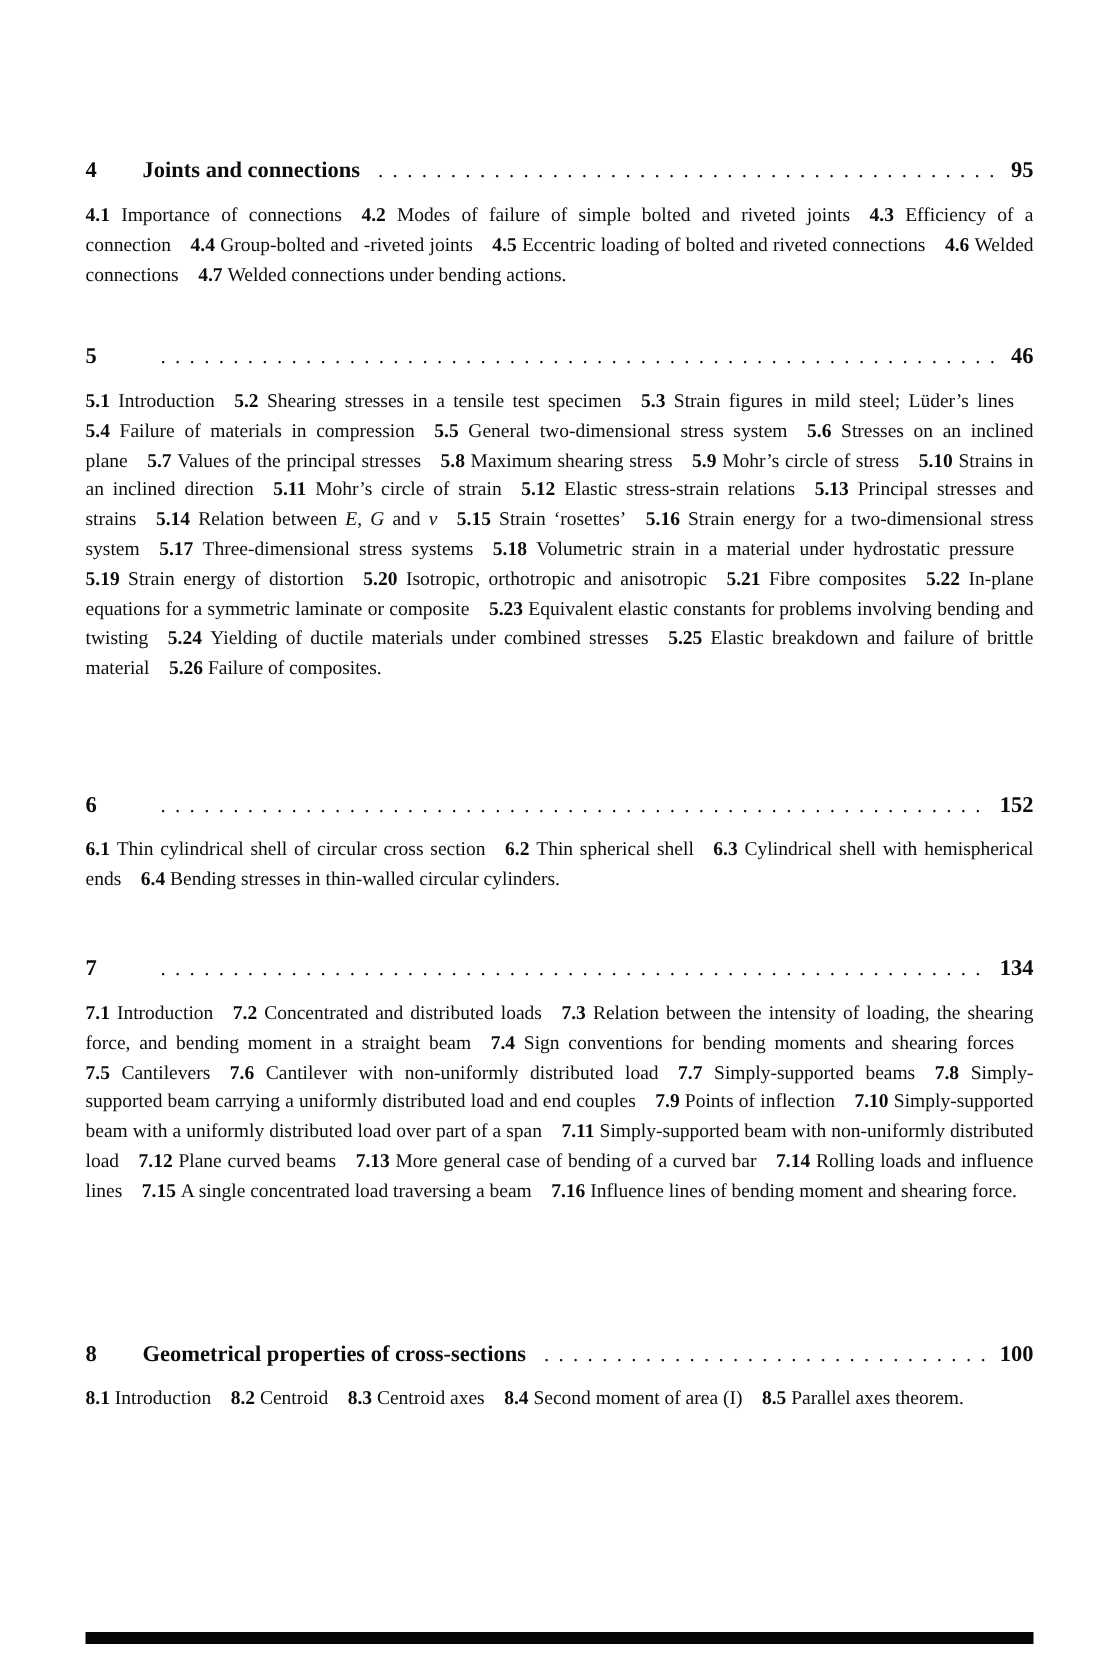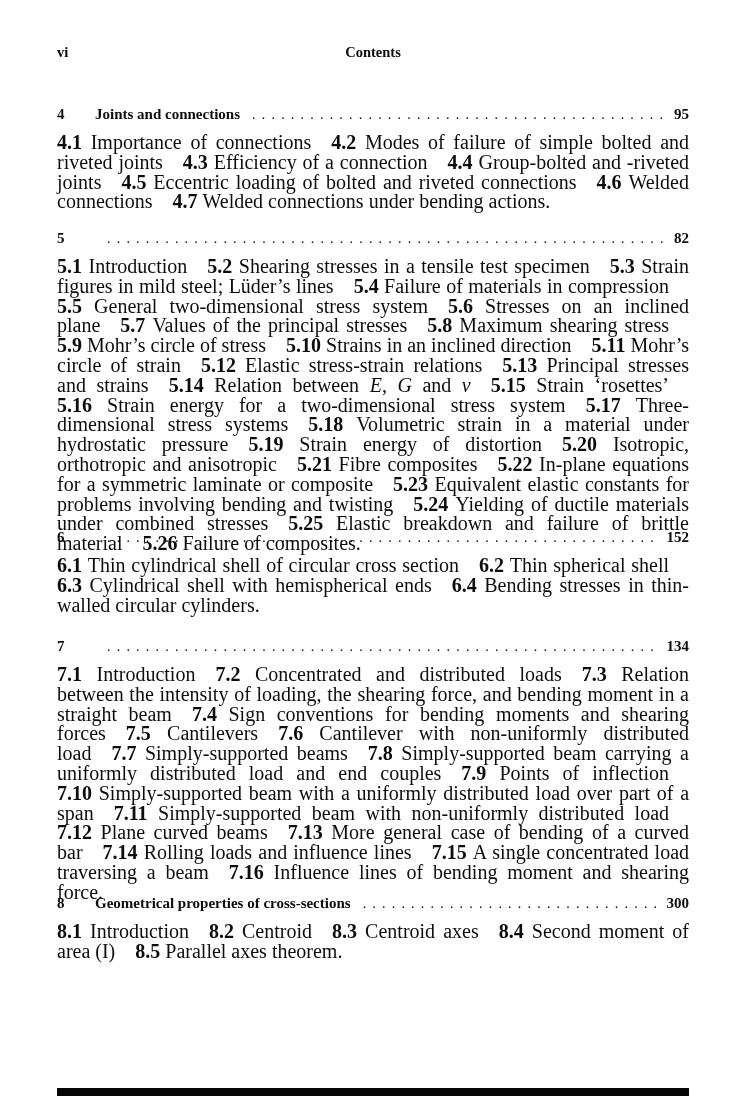--- a/index.html
+++ b/index.html
@@ -46,58 +46,54 @@
   }
   .leader::after {
     content: "...........................................................................";
     letter-spacing: 6.2px;
   }
   .ch-page { flex: none; }
 
   .toc-sections {
     margin: 8px 0 0 0;
     text-align: justify;
-    font-size: 20px;
+    font-size: 13px;
     line-height: 19.8px;
   }
   .sec-num { font-weight: bold; }
 
   .scan-bar {
     position: absolute;
     left: 57px;
     top: 1088px;
     width: 632px;
     height: 8px;
     background: #060606;
   }
 </style>
 </head>
 <body>
 
 <div class="page">
-  <div class="page-header">
-    <span class="folio">vi</span>
-    <span class="running-title">Contents</span>
-  </div>
 
   <div id="chapters">
       <div class="chapter" style="top: 84px;">
         <div class="toc-heading">
           <span class="ch-num">4</span>
           <span class="ch-title">Joints and connections</span>
           <span class="leader"></span>
           <span class="ch-page">95</span>
         </div>
         <p class="toc-sections"><b class="sec-num">4.1</b>&nbsp;<span class="sec-text">Importance of connections</span>  <b class="sec-num">4.2</b>&nbsp;<span class="sec-text">Modes of failure of simple bolted and riveted joints</span>  <b class="sec-num">4.3</b>&nbsp;<span class="sec-text">Efficiency of a connection</span>  <b class="sec-num">4.4</b>&nbsp;<span class="sec-text">Group-bolted and -riveted joints</span>  <b class="sec-num">4.5</b>&nbsp;<span class="sec-text">Eccentric loading of bolted and riveted connections</span>  <b class="sec-num">4.6</b>&nbsp;<span class="sec-text">Welded connections</span>  <b class="sec-num">4.7</b>&nbsp;<span class="sec-text">Welded connections under bending actions.</span></p>
       </div>
       <div class="chapter" style="top: 228px;">
         <div class="toc-heading">
           <span class="ch-num">5</span>
           <span class="leader"></span>
-          <span class="ch-page">82</span>
+          <span class="ch-page">46</span>
         </div>
         <p class="toc-sections"><b class="sec-num">5.1</b>&nbsp;<span class="sec-text">Introduction</span>  <b class="sec-num">5.2</b>&nbsp;<span class="sec-text">Shearing stresses in a tensile test specimen</span>  <b class="sec-num">5.3</b>&nbsp;<span class="sec-text">Strain figures in mild steel; Lüder’s lines</span>  <b class="sec-num">5.4</b>&nbsp;<span class="sec-text">Failure of materials in compression</span>  <b class="sec-num">5.5</b>&nbsp;<span class="sec-text">General two-dimensional stress system</span>  <b class="sec-num">5.6</b>&nbsp;<span class="sec-text">Stresses on an inclined plane</span>  <b class="sec-num">5.7</b>&nbsp;<span class="sec-text">Values of the principal stresses</span>  <b class="sec-num">5.8</b>&nbsp;<span class="sec-text">Maximum shearing stress</span>  <b class="sec-num">5.9</b>&nbsp;<span class="sec-text">Mohr’s circle of stress</span>  <b class="sec-num">5.10</b>&nbsp;<span class="sec-text">Strains in an inclined direction</span>  <b class="sec-num">5.11</b>&nbsp;<span class="sec-text">Mohr’s circle of strain</span>  <b class="sec-num">5.12</b>&nbsp;<span class="sec-text">Elastic stress-strain relations</span>  <b class="sec-num">5.13</b>&nbsp;<span class="sec-text">Principal stresses and strains</span>  <b class="sec-num">5.14</b>&nbsp;<span class="sec-text">Relation between <i>E</i>, <i>G</i> and <i>v</i></span>  <b class="sec-num">5.15</b>&nbsp;<span class="sec-text">Strain ‘rosettes’</span>  <b class="sec-num">5.16</b>&nbsp;<span class="sec-text">Strain energy for a two-dimensional stress system</span>  <b class="sec-num">5.17</b>&nbsp;<span class="sec-text">Three-dimensional stress systems</span>  <b class="sec-num">5.18</b>&nbsp;<span class="sec-text">Volumetric strain in a material under hydrostatic pressure</span>  <b class="sec-num">5.19</b>&nbsp;<span class="sec-text">Strain energy of distortion</span>  <b class="sec-num">5.20</b>&nbsp;<span class="sec-text">Isotropic, orthotropic and anisotropic</span>  <b class="sec-num">5.21</b>&nbsp;<span class="sec-text">Fibre composites</span>  <b class="sec-num">5.22</b>&nbsp;<span class="sec-text">In-plane equations for a symmetric laminate or composite</span>  <b class="sec-num">5.23</b>&nbsp;<span class="sec-text">Equivalent elastic constants for problems involving bending and twisting</span>  <b class="sec-num">5.24</b>&nbsp;<span class="sec-text">Yielding of ductile materials under combined stresses</span>  <b class="sec-num">5.25</b>&nbsp;<span class="sec-text">Elastic breakdown and failure of brittle material</span>  <b class="sec-num">5.26</b>&nbsp;<span class="sec-text">Failure of composites.</span></p>
       </div>
       <div class="chapter" style="top: 527px;">
         <div class="toc-heading">
           <span class="ch-num">6</span>
           <span class="leader"></span>
           <span class="ch-page">152</span>
         </div>
         <p class="toc-sections"><b class="sec-num">6.1</b>&nbsp;<span class="sec-text">Thin cylindrical shell of circular cross section</span>  <b class="sec-num">6.2</b>&nbsp;<span class="sec-text">Thin spherical shell</span>  <b class="sec-num">6.3</b>&nbsp;<span class="sec-text">Cylindrical shell with hemispherical ends</span>  <b class="sec-num">6.4</b>&nbsp;<span class="sec-text">Bending stresses in thin-walled circular cylinders.</span></p>
@@ -108,20 +104,20 @@
           <span class="leader"></span>
           <span class="ch-page">134</span>
         </div>
         <p class="toc-sections"><b class="sec-num">7.1</b>&nbsp;<span class="sec-text">Introduction</span>  <b class="sec-num">7.2</b>&nbsp;<span class="sec-text">Concentrated and distributed loads</span>  <b class="sec-num">7.3</b>&nbsp;<span class="sec-text">Relation between the intensity of loading, the shearing force, and bending moment in a straight beam</span>  <b class="sec-num">7.4</b>&nbsp;<span class="sec-text">Sign conventions for bending moments and shearing forces</span>  <b class="sec-num">7.5</b>&nbsp;<span class="sec-text">Cantilevers</span>  <b class="sec-num">7.6</b>&nbsp;<span class="sec-text">Cantilever with non-uniformly distributed load</span>  <b class="sec-num">7.7</b>&nbsp;<span class="sec-text">Simply-supported beams</span>  <b class="sec-num">7.8</b>&nbsp;<span class="sec-text">Simply-supported beam carrying a uniformly distributed load and end couples</span>  <b class="sec-num">7.9</b>&nbsp;<span class="sec-text">Points of inflection</span>  <b class="sec-num">7.10</b>&nbsp;<span class="sec-text">Simply-supported beam with a uniformly distributed load over part of a span</span>  <b class="sec-num">7.11</b>&nbsp;<span class="sec-text">Simply-supported beam with non-uniformly distributed load</span>  <b class="sec-num">7.12</b>&nbsp;<span class="sec-text">Plane curved beams</span>  <b class="sec-num">7.13</b>&nbsp;<span class="sec-text">More general case of bending of a curved bar</span>  <b class="sec-num">7.14</b>&nbsp;<span class="sec-text">Rolling loads and influence lines</span>  <b class="sec-num">7.15</b>&nbsp;<span class="sec-text">A single concentrated load traversing a beam</span>  <b class="sec-num">7.16</b>&nbsp;<span class="sec-text">Influence lines of bending moment and shearing force.</span></p>
       </div>
       <div class="chapter" style="top: 873px;">
         <div class="toc-heading">
           <span class="ch-num">8</span>
           <span class="ch-title">Geometrical properties of cross-sections</span>
           <span class="leader"></span>
-          <span class="ch-page">300</span>
+          <span class="ch-page">100</span>
         </div>
         <p class="toc-sections"><b class="sec-num">8.1</b>&nbsp;<span class="sec-text">Introduction</span>  <b class="sec-num">8.2</b>&nbsp;<span class="sec-text">Centroid</span>  <b class="sec-num">8.3</b>&nbsp;<span class="sec-text">Centroid axes</span>  <b class="sec-num">8.4</b>&nbsp;<span class="sec-text">Second moment of area (I)</span>  <b class="sec-num">8.5</b>&nbsp;<span class="sec-text">Parallel axes theorem.</span></p>
       </div>
     </div>
 
   <div class="scan-bar"></div>
 </div>
 
 </body></html>

